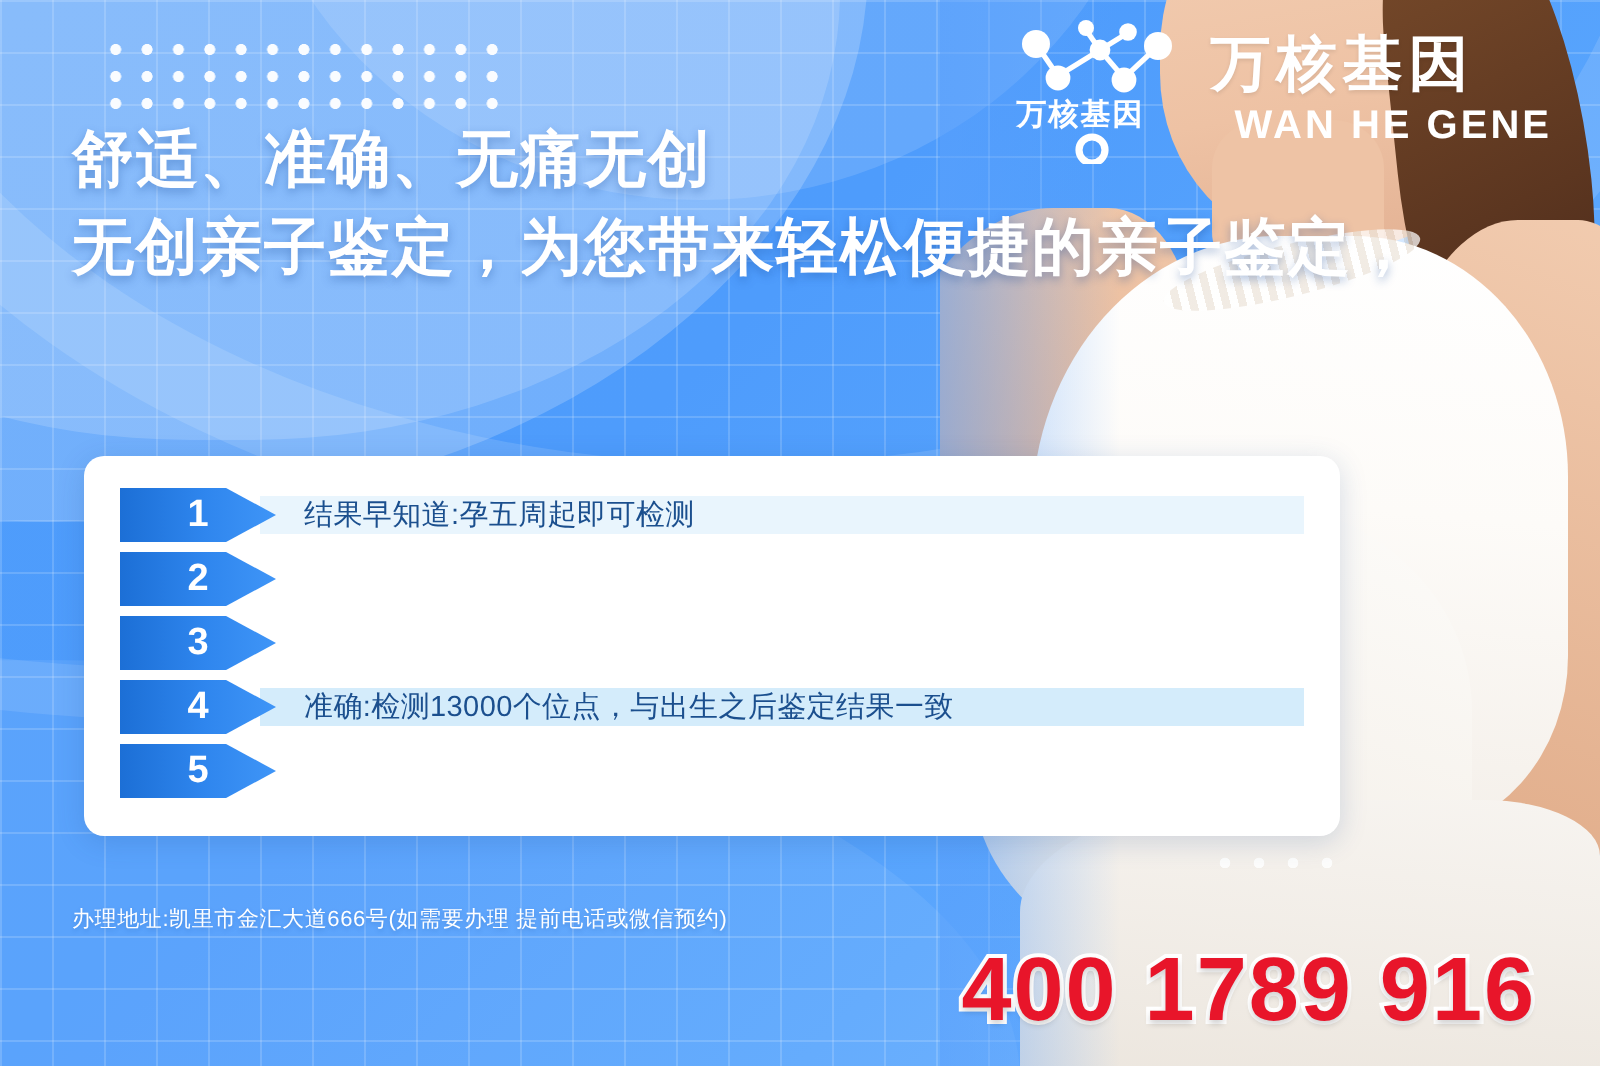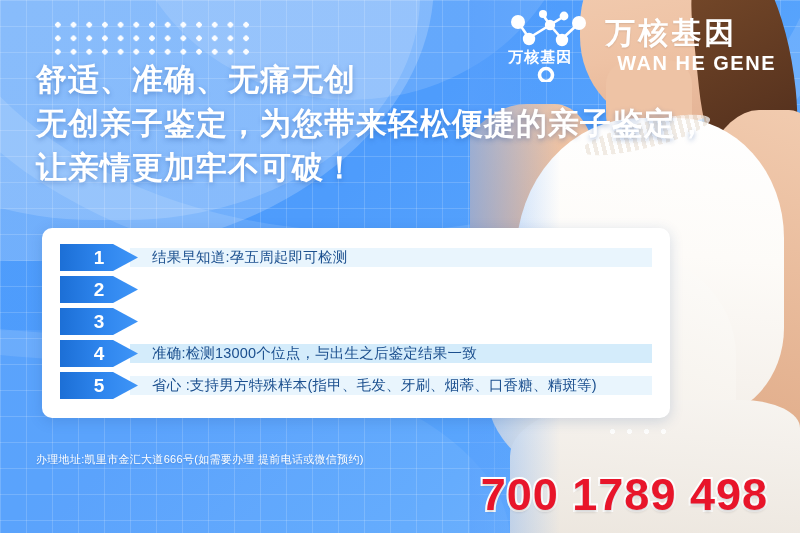--- a/index.html
+++ b/index.html
@@ -301,21 +301,20 @@
     </div>
     <div class="logo-text">
       <div class="cn">万核基因</div>
       <div class="en">WAN HE GENE</div>
     </div>
   </div>
 
   <div class="headline">
     <div>舒适、准确、无痛无创</div>
     <div>无创亲子鉴定，为您带来轻松便捷的亲子鉴定，</div>
-    <div>让亲情更加牢不可破！</div>
   </div>
 
   <div class="card">
     <div class="rows">
 
       <div class="row row-odd">
         <div class="num-badge">1</div>
         <div class="row-text-wrap">
           <div class="fill"></div>
           <div class="row-text">结果早知道:孕五周起即可检测</div>
@@ -333,25 +332,21 @@
       <div class="row row-even">
         <div class="num-badge">4</div>
         <div class="row-text-wrap">
           <div class="fill"></div>
           <div class="row-text">准确:检测13000个位点，与出生之后鉴定结果一致</div>
         </div>
       </div>
 
       <div class="row row-odd">
         <div class="num-badge">5</div>
-        <div class="row-text-wrap">
-          <div class="fill"></div>
-          <div class="row-text">省心 :支持男方特殊样本(指甲、毛发、牙刷、烟蒂、口香糖、精斑等)</div>
-        </div>
       </div>
 
     </div>
   </div>
 
   <div class="address">办理地址:凯里市金汇大道666号(如需要办理 提前电话或微信预约)</div>
-  <div class="phone">700 1789 498</div>
+  <div class="phone">400 1789 916</div>
 
 </div>
 
 </body></html>

